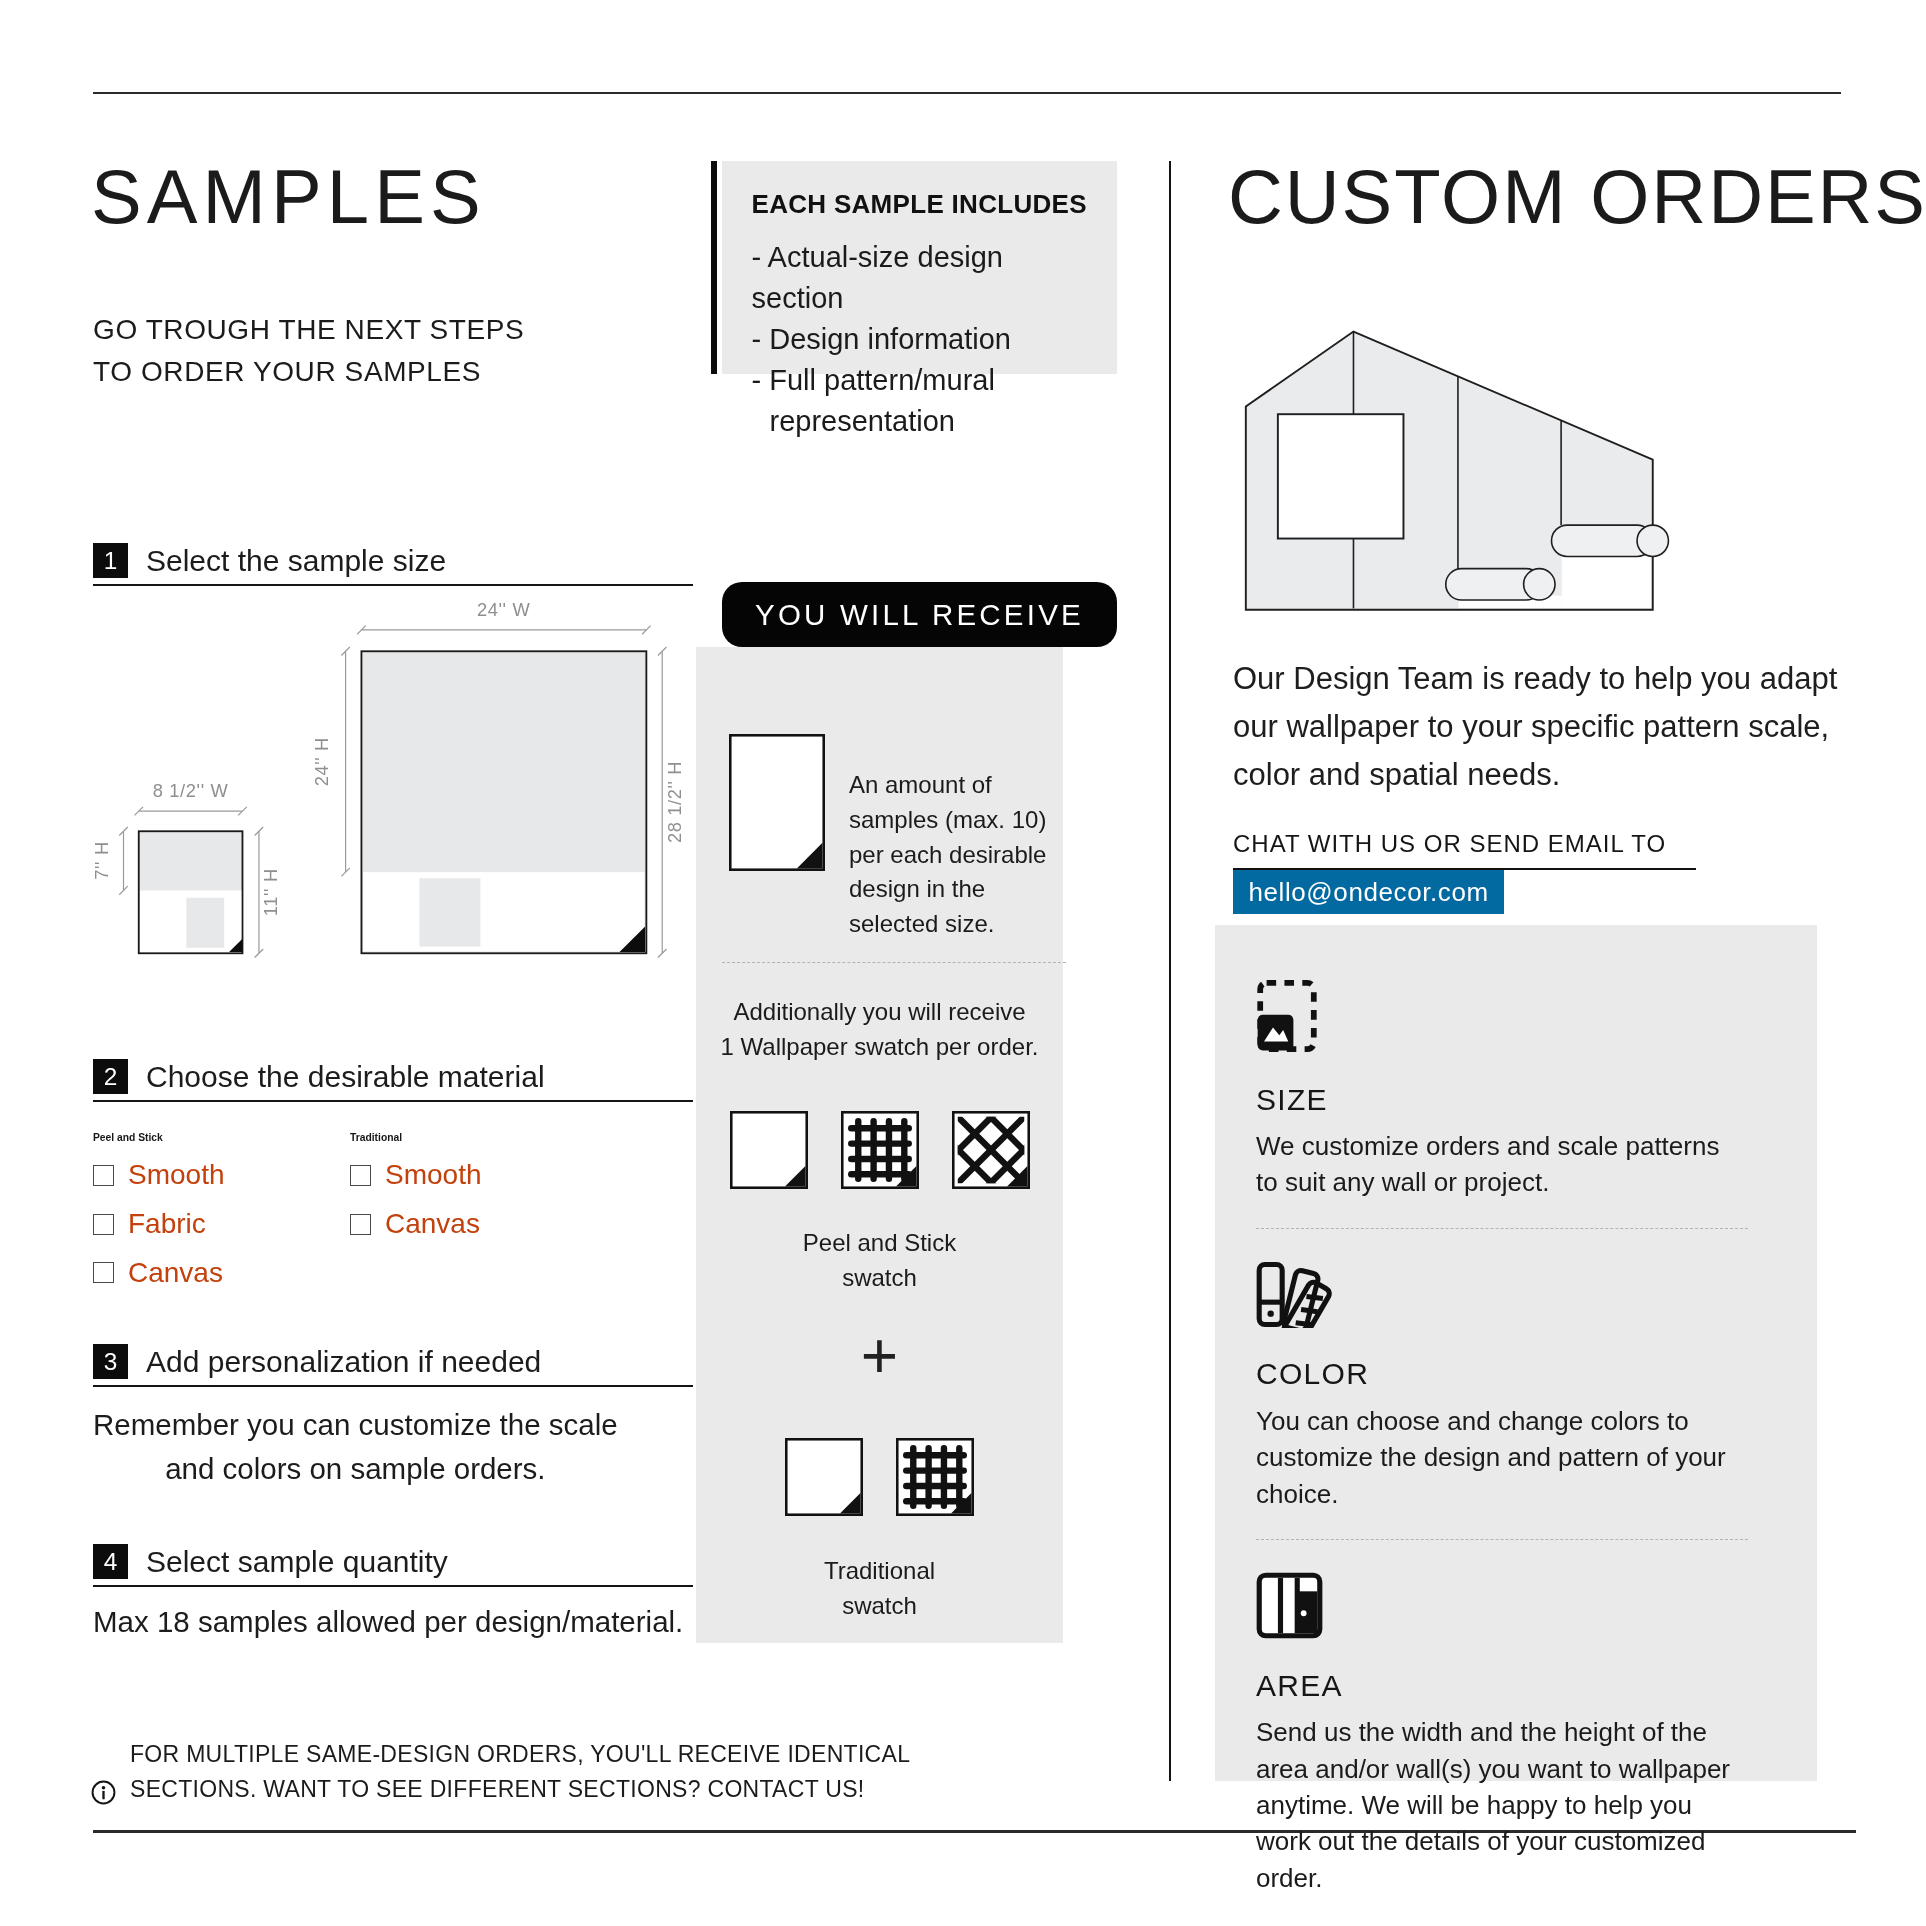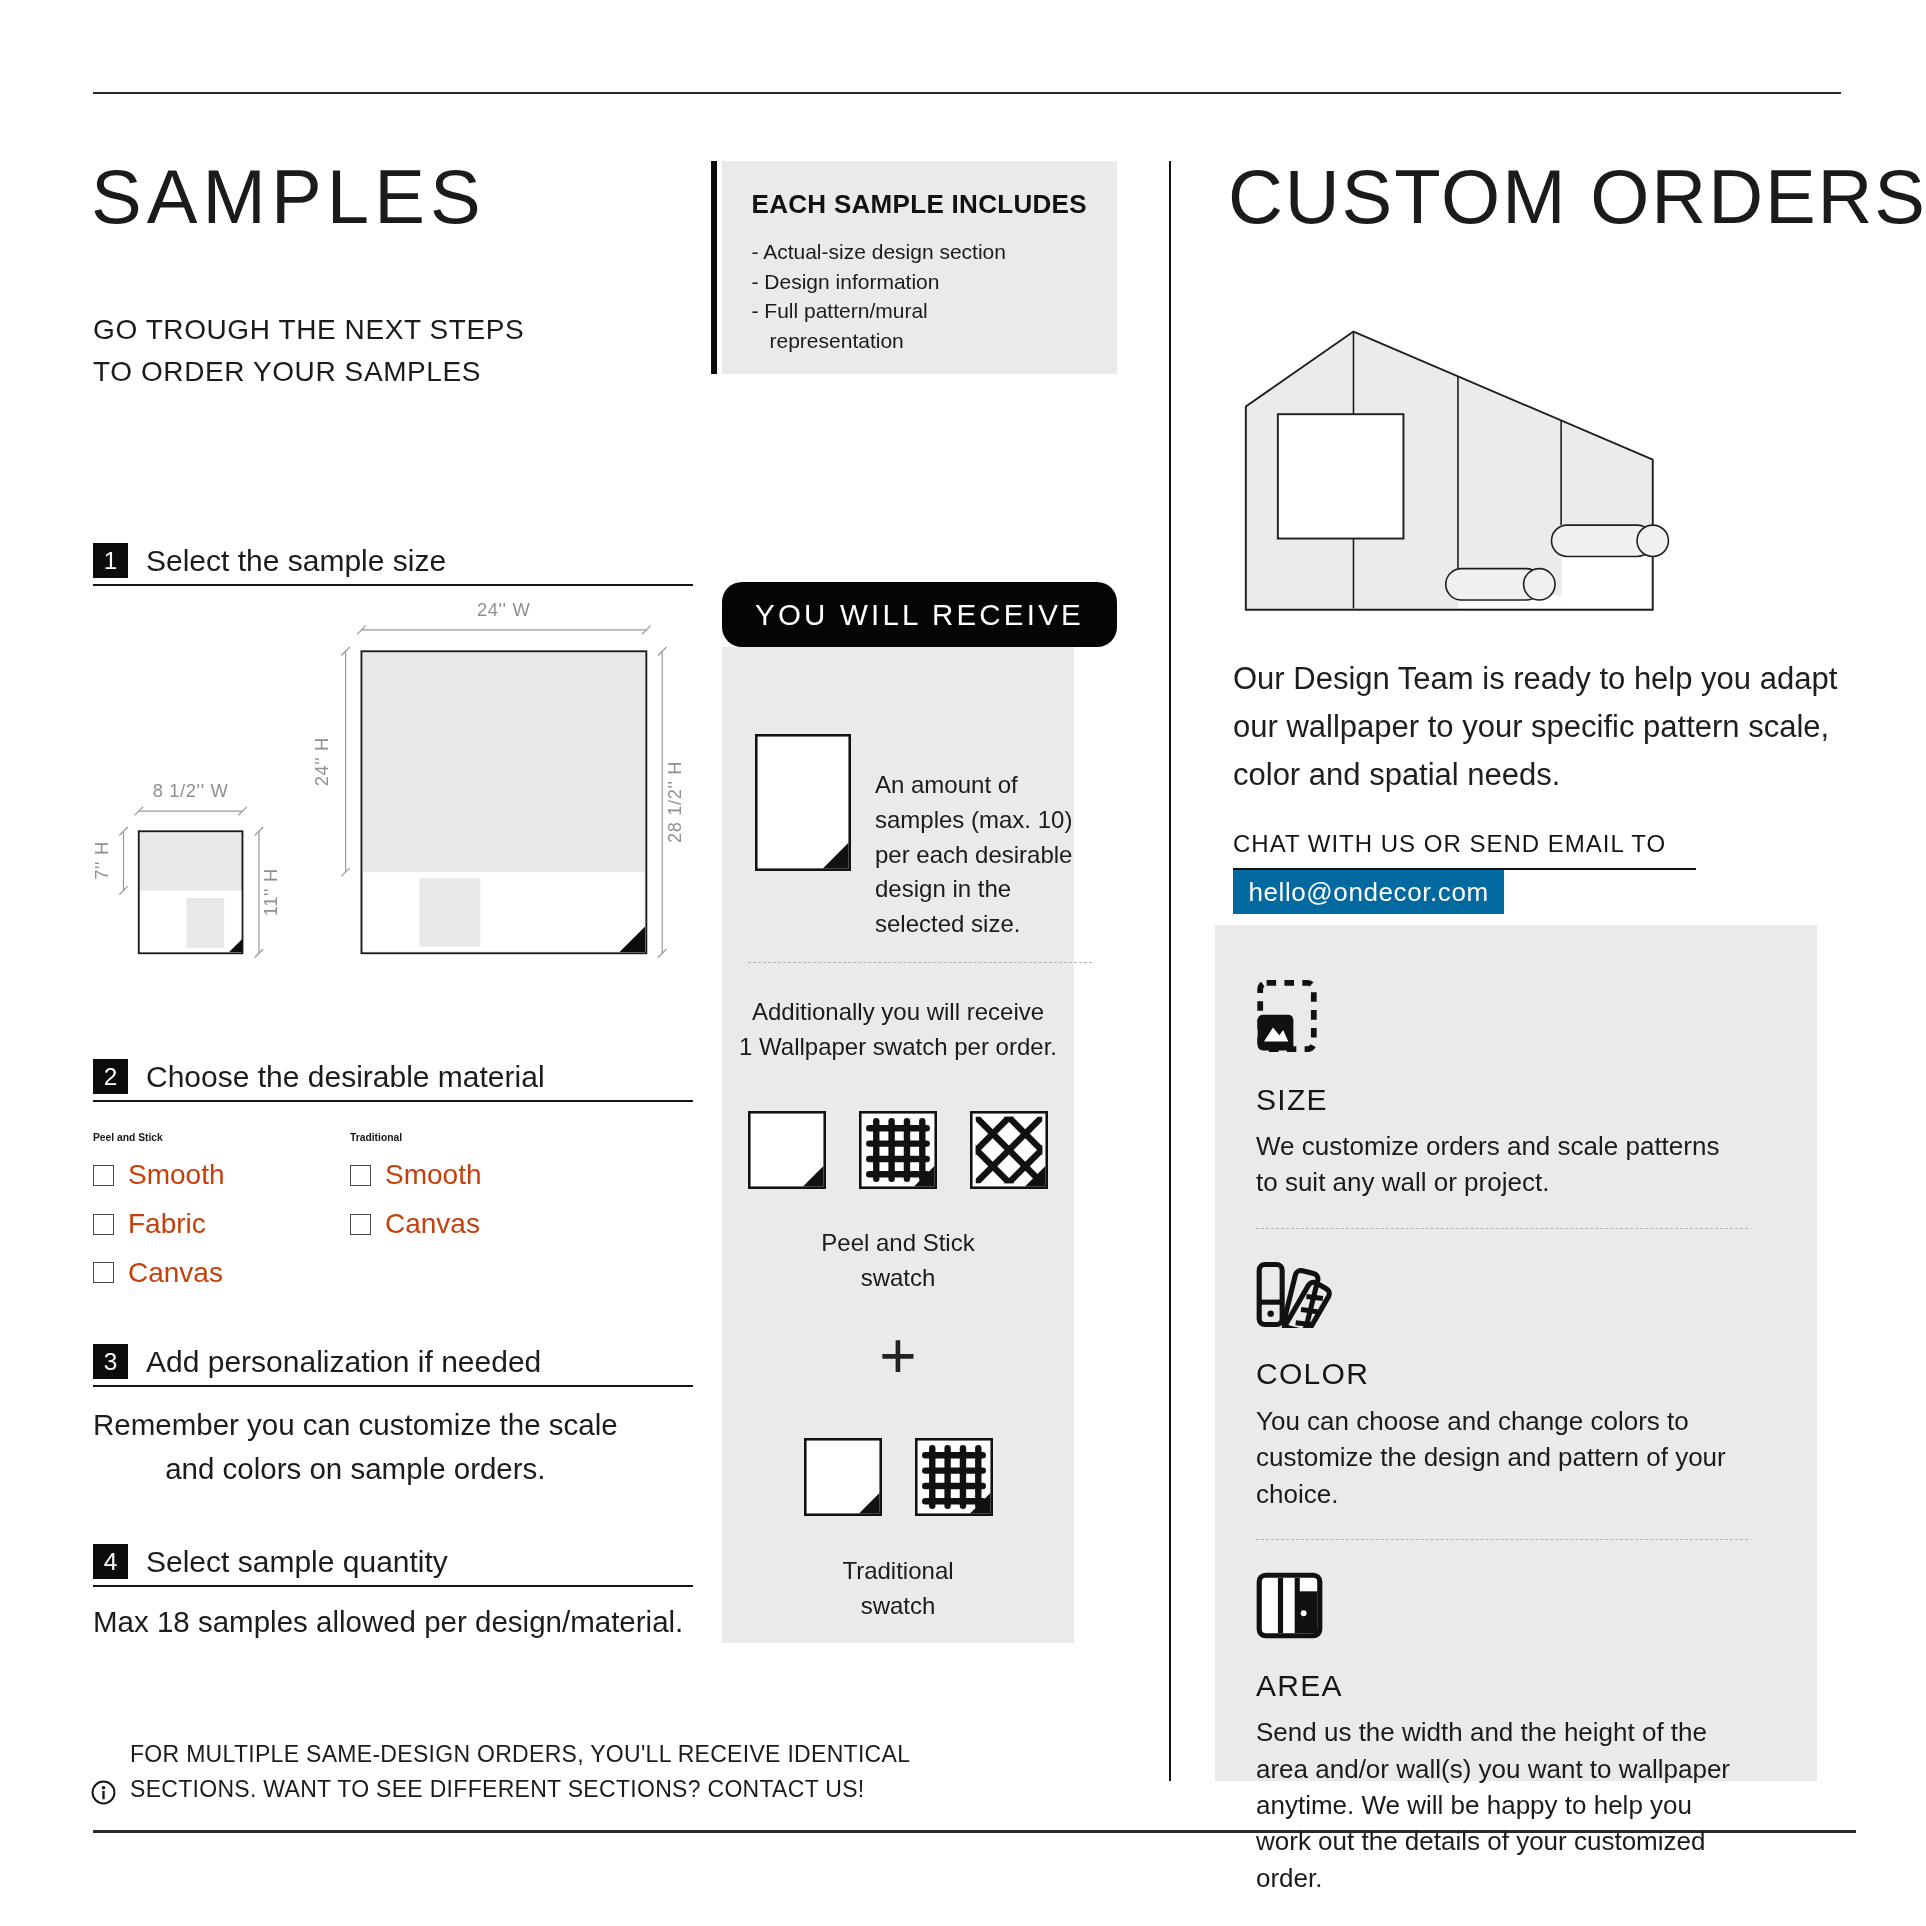--- a/index.html
+++ b/index.html
@@ -26,21 +26,21 @@
   .mat-cols{display:flex;}
   .opt{display:flex;align-items:center;gap:14px;font-size:28px;color:#c2410c;margin-top:16.7px;}
   .checkbox{width:19px;height:19px;border:1.9px solid #4a4a4a;background:#fff;flex:0 0 auto;}
 
   .note{font-size:29.5px;line-height:1.5;color:#1c1c1c;}
 
   
   .includes-bar{background:#0c0c0c;width:5.8px;}
   .includes-box{background:#eaeaea;box-sizing:border-box;padding:28px 18px 0 29.5px;}
   .includes-title{font-size:26px;font-weight:700;letter-spacing:0.3px;margin:0 0 16.7px 0;color:#111;}
-  .includes-item{font-size:21px;line-height:1.42;color:#1b1b1b;}
+  .includes-item{font-size:29px;line-height:1.42;color:#1b1b1b;}
   .indent{padding-left:18px;}
 
   
   .receive-header{background:#050505;color:#ffffff;font-size:29.5px;letter-spacing:3.2px;
     display:flex;align-items:center;justify-content:center;border-radius:20px;}
   .receive-panel{background:#eaeaea;}
   .r-text{font-size:24px;line-height:1.45;color:#1b1b1b;}
   .centered{text-align:center;width:100%;}
   .swatch-row{display:flex;justify-content:center;gap:33px;width:100%;}
   .plus-txt{font-size:64px;font-weight:400;color:#222;}
@@ -186,21 +186,21 @@
 <div class="abs includes-box" style="left:722px;top:161px;width:395px;height:213px;">
   <div class="includes-title">EACH SAMPLE INCLUDES</div>
   <div class="includes-item">- Actual-size design section</div>
   <div class="includes-item">- Design information</div>
   <div class="includes-item">- Full pattern/mural</div>
   <div class="includes-item indent">representation</div>
 </div>
 
 <div class="abs receive-header" style="left:722px;top:582px;width:395px;height:65px;">YOU WILL RECEIVE</div>
 
-<div class="abs receive-panel" style="left:722px;top:647px;width:352px;height:996px;">
+<div class="abs receive-panel" style="left:696px;top:647px;width:352px;height:996px;padding-left:15px;">
 
   <svg class="abs" style="left:33px;top:87px;" width="96" height="137" viewBox="0 0 150 214">
     <rect x="2" y="2" width="146" height="210" fill="#ffffff" stroke="#111" stroke-width="4"></rect>
     <polygon points="106,210 146,170 146,210" fill="#111"></polygon>
   </svg>
   <div class="abs r-text" style="left:153px;top:121px;width:218px;">An amount of samples (max. 10) per each desirable design in the selected size.</div>
 
   <div class="abs" style="left:26px;top:315px;width:344px;border-top:1.9px dashed #b3b3b3;"></div>
 
   <div class="abs r-text centered" style="left:0;top:348px;">

